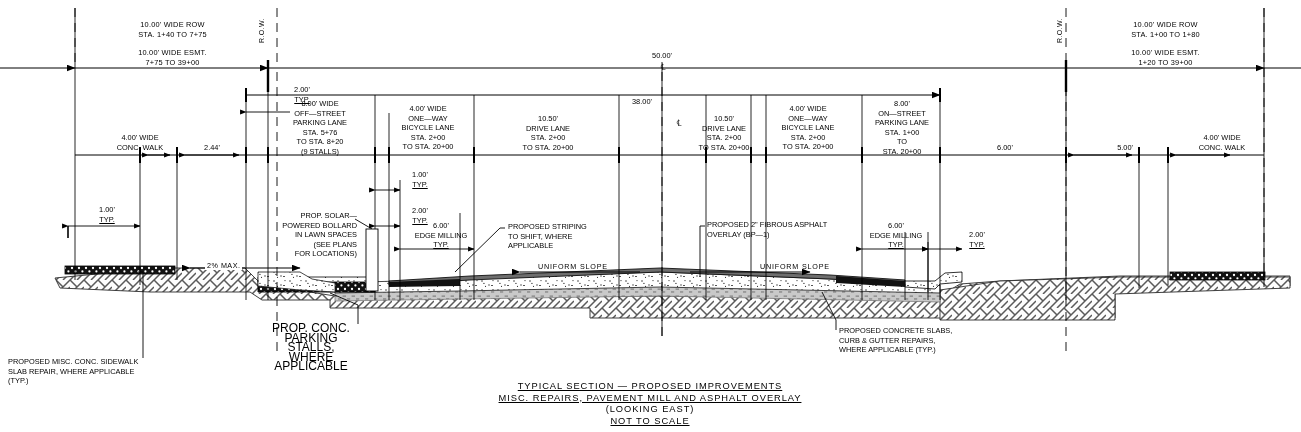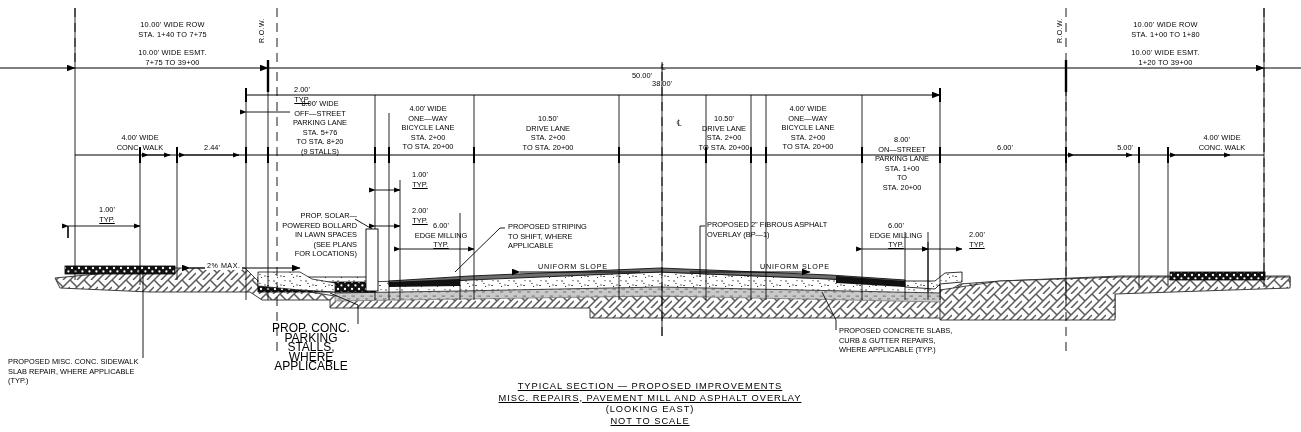--- a/index.html
+++ b/index.html
@@ -245,23 +245,23 @@
     <div style="height:8px"></div>
     <div>10.00' WIDE ESMT.</div>
     <div>1+20 TO 39+00</div>
   </div>
 
   <div style="position:absolute;left:258px;top:18px;font-size:7px;letter-spacing:.4px;
               writing-mode:vertical-rl;transform:rotate(180deg);">R.O.W.</div>
   <div style="position:absolute;left:1056px;top:18px;font-size:7px;letter-spacing:.4px;
               writing-mode:vertical-rl;transform:rotate(180deg);">R.O.W.</div>
 
-  <div style="position:absolute;left:632px;top:51px;width:60px;font-size:7.4px;margin-top:20px;">50.00'</div>
+  <div style="position:absolute;left:632px;top:51px;width:60px;text-align:center;font-size:7.4px;">50.00'</div>
   <div style="position:absolute;left:656px;top:60px;width:14px;text-align:center;font-size:9px;">℄</div>
-  <div style="position:absolute;left:632px;top:79px;width:60px;text-align:center;font-size:7.4px;">38.00'</div>
+  <div style="position:absolute;left:632px;top:97px;width:60px;font-size:7.4px;">38.00'</div>
 
   <div style="position:absolute;left:672px;top:116px;width:14px;text-align:center;font-size:9px;">℄</div>
 
   <div style="position:absolute;left:95px;top:133px;width:90px;text-align:center;font-size:7.4px;line-height:9.5px;">
     <div>4.00' WIDE</div>
     <div>CONC. WALK</div>
   </div>
 
   <div style="position:absolute;left:182px;top:143px;width:60px;text-align:center;font-size:7.4px;">
     <div>2.44'</div>
@@ -299,21 +299,21 @@
   </div>
 
   <div style="position:absolute;left:762px;top:104px;width:92px;text-align:center;font-size:7.4px;line-height:9.5px;">
     <div>4.00' WIDE</div>
     <div>ONE—WAY</div>
     <div>BICYCLE LANE</div>
     <div>STA. 2+00</div>
     <div>TO STA. 20+00</div>
   </div>
 
-  <div style="position:absolute;left:856px;top:99px;width:92px;text-align:center;font-size:7.4px;line-height:9.5px;margin-top:36px;">
+  <div style="position:absolute;left:856px;top:99px;width:92px;text-align:center;font-size:7.4px;line-height:9.5px;">
     <div>8.00'</div>
     <div>ON—STREET</div>
     <div>PARKING LANE</div>
     <div>STA. 1+00</div>
     <div>TO</div>
     <div>STA. 20+00</div>
   </div>
 
   <div style="position:absolute;left:975px;top:143px;width:60px;text-align:center;font-size:7.4px;">
     <div>6.00'</div>

